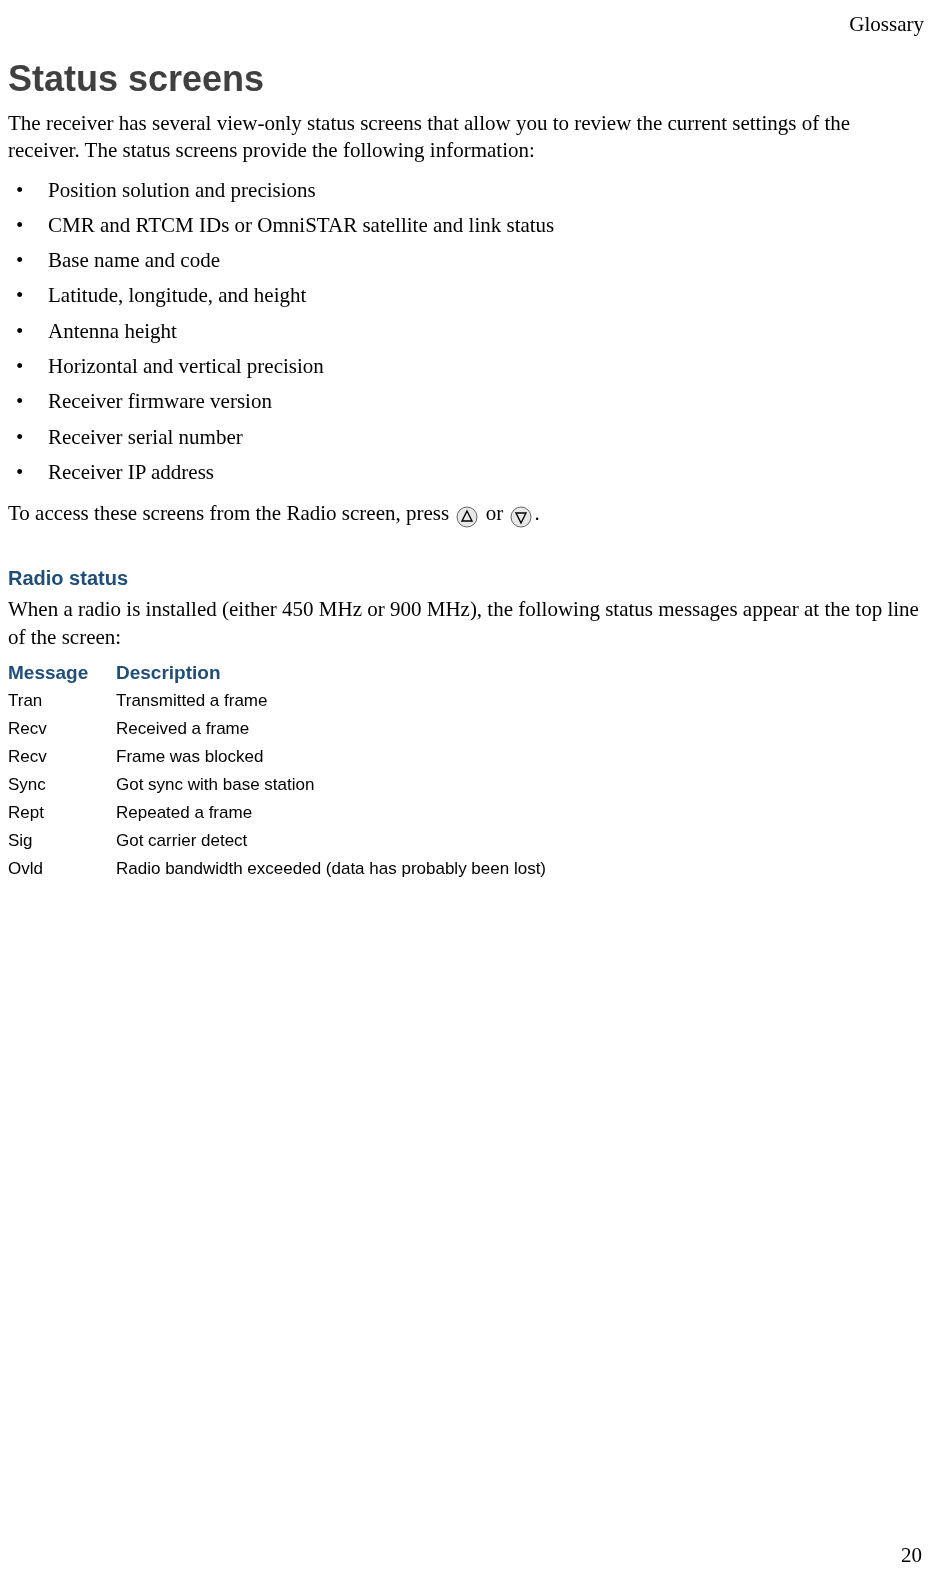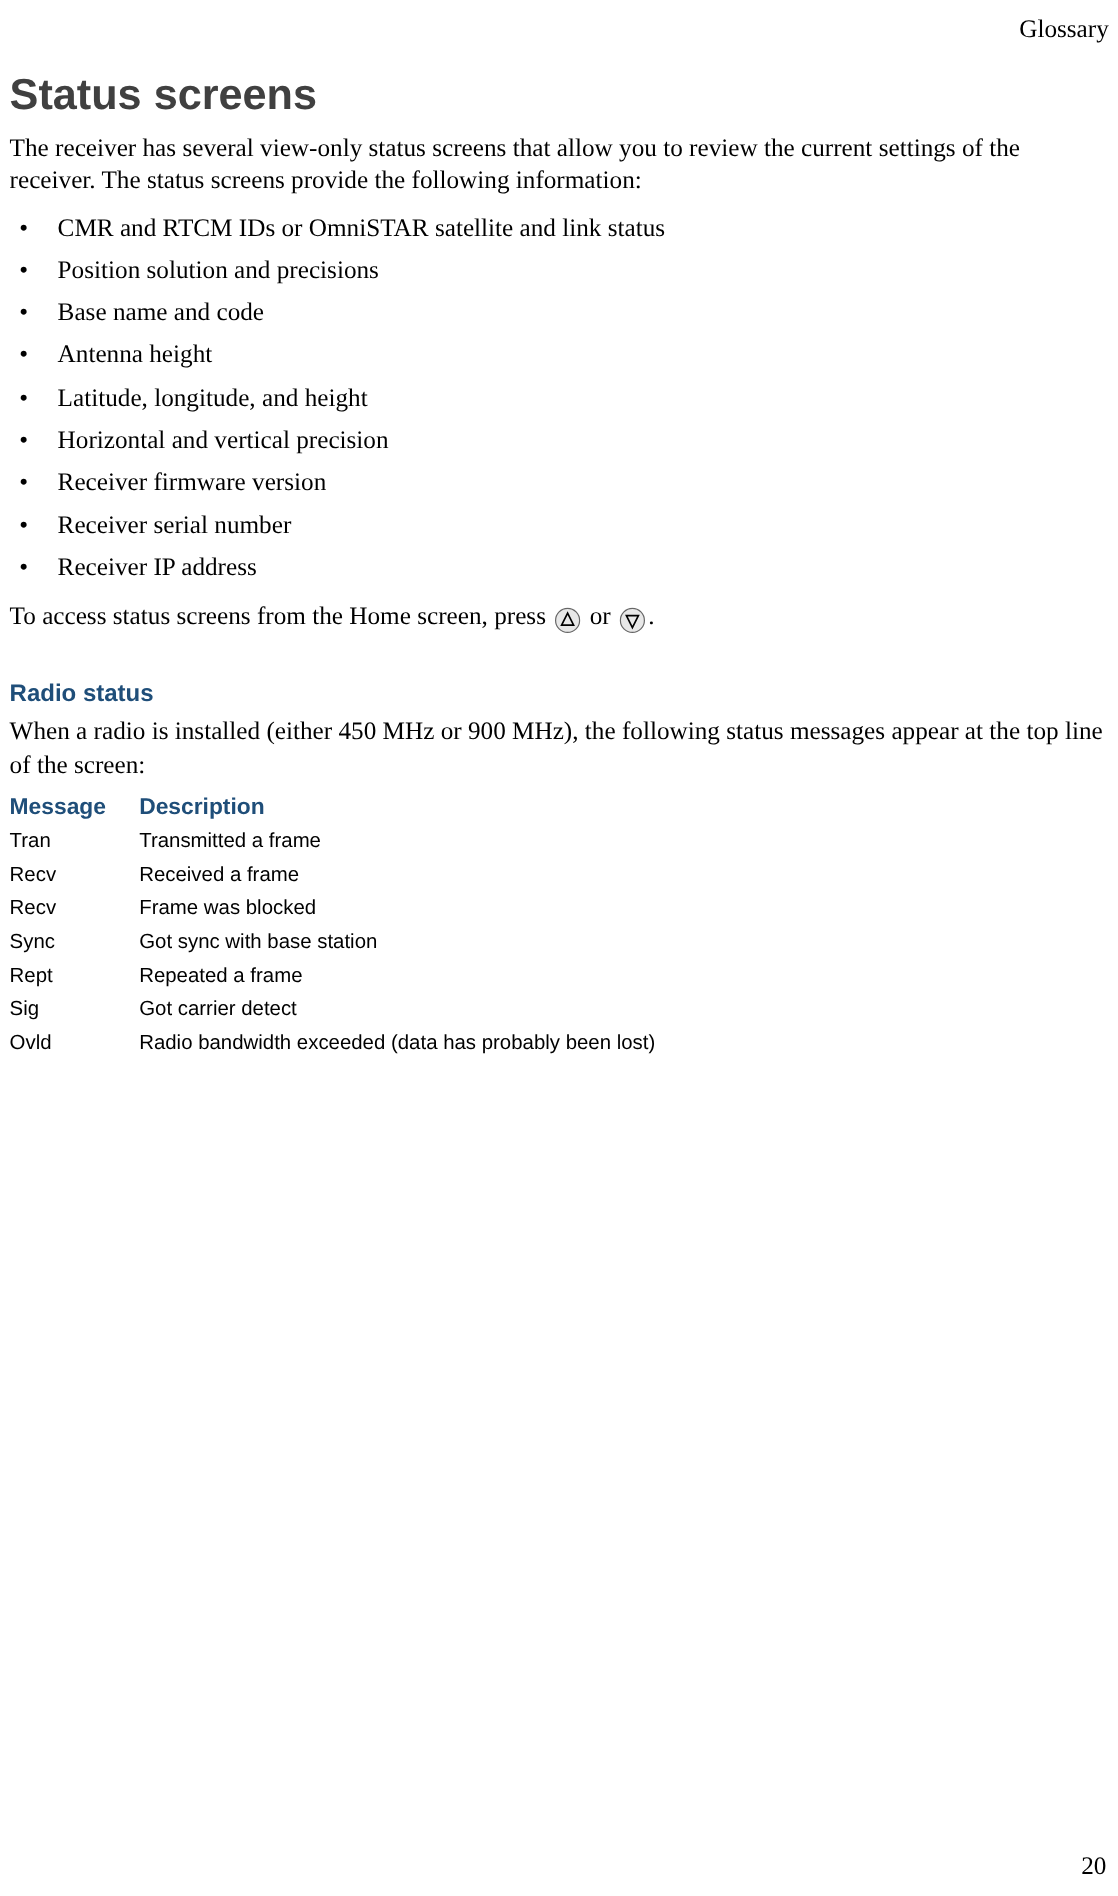--- a/index.html
+++ b/index.html
@@ -107,33 +107,33 @@
 
 <div class="header-label">Glossary</div>
 
 <div class="content">
 
   <h1>Status screens</h1>
 
   <p class="body-text">The receiver has several view-only status screens that allow you to review the current settings of the receiver. The status screens provide the following information:</p>
 
   <ul class="bullet-list">
+    <li>Position solution and precisions</li>
     <li>CMR and RTCM IDs or OmniSTAR satellite and link status</li>
-    <li>Position solution and precisions</li>
     <li>Base name and code</li>
+    <li>Latitude, longitude, and height</li>
     <li>Antenna height</li>
-    <li>Latitude, longitude, and height</li>
     <li>Horizontal and vertical precision</li>
     <li>Receiver firmware version</li>
     <li>Receiver serial number</li>
     <li>Receiver IP address</li>
   </ul>
 
   <p class="access-line">
-    <span>To access status screens from the Home screen, press</span>
+    <span>To access these screens from the Radio screen, press</span>
     <span class="icon-button">
       <svg width="22" height="22" viewBox="0 0 22 22">
         <circle cx="11" cy="11" r="10" fill="#e8e8e8" stroke="#666" stroke-width="1"></circle>
         <path d="M11 5 L16 15 L6 15 Z" fill="none" stroke="#000" stroke-width="1.4"></path>
       </svg>
     </span>
     <span>or</span>
     <span class="icon-button">
       <svg width="22" height="22" viewBox="0 0 22 22">
         <circle cx="11" cy="11" r="10" fill="#e8e8e8" stroke="#666" stroke-width="1"></circle>

